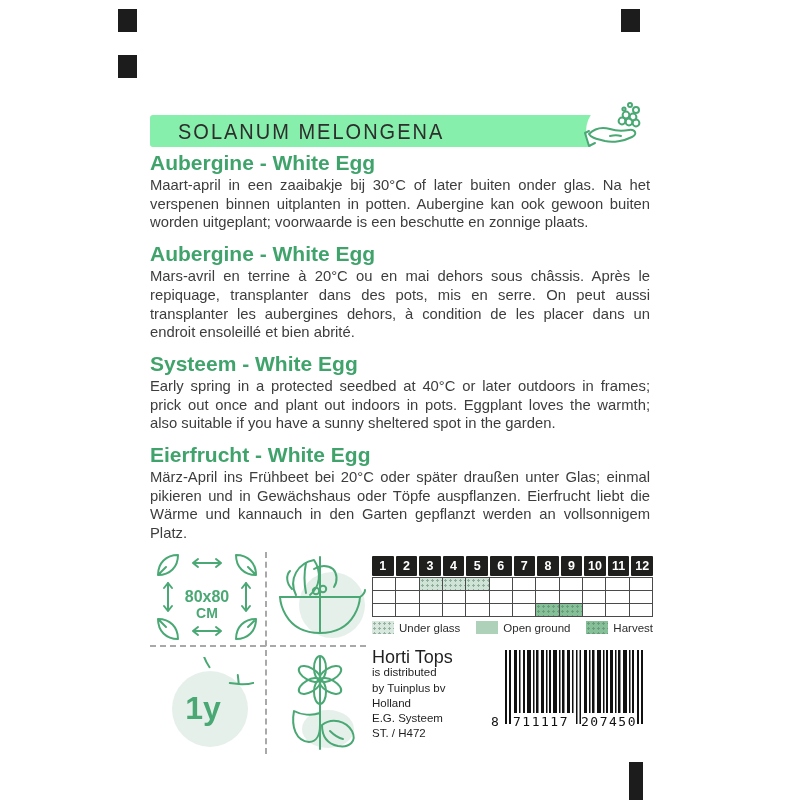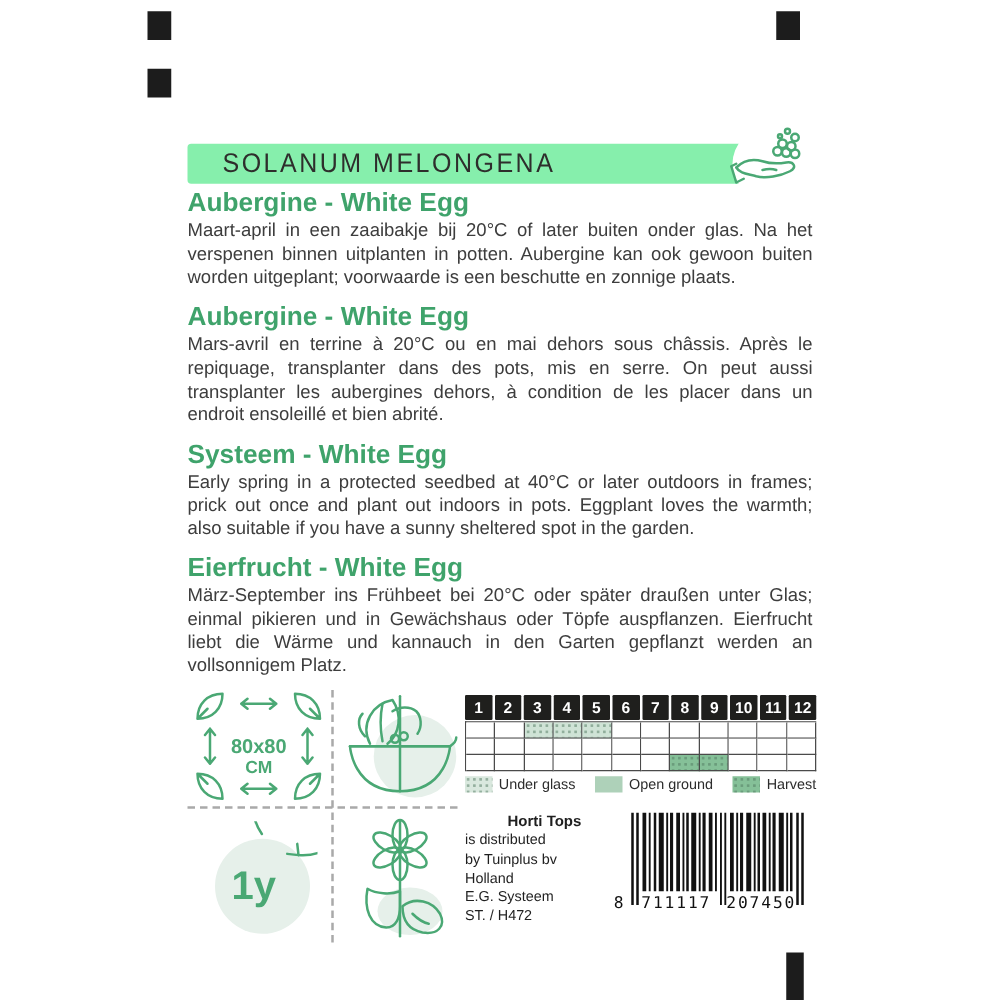--- a/index.html
+++ b/index.html
@@ -60,21 +60,21 @@
     justify-content:space-between;align-items:center;
   }
   .legend-item{display:flex;align-items:center;gap:5px;}
   .sw{width:22px;height:13px;display:inline-block;}
   .sw-ug{background-color:#d9e8de;}
   .sw-og{background-color:#aed1b9;}
   .sw-hv{background-color:#85c098;}
   .legend-item span.lbl{font-size:11.5px;color:#2c2c2c;}
   
   .dist{position:absolute;left:372px;top:650px;width:115px;font-size:11.5px;line-height:15.3px;color:#1f1f1f;}
-  .dist .name{font-weight:bold;font-size:12px;margin-left:34px;}
+  .dist .name{font-weight:normal;font-size:18px;}
   .barcode{position:absolute;left:489px;top:650px;width:164px;height:80px;}
   .bc-digit{font-family:"DejaVu Sans Mono",monospace;font-size:13px;fill:#111;letter-spacing:1.5px;}
 </style>
 </head>
 <body>
 
 <div class="mark" style="left:118px;top:9px;width:19px;height:23px;"></div>
 <div class="mark" style="left:118px;top:55px;width:19px;height:23px;"></div>
 <div class="mark" style="left:621px;top:9px;width:19px;height:23px;"></div>
 <div class="mark" style="left:629px;top:762px;width:14px;height:38px;"></div>
@@ -93,33 +93,33 @@
   <circle class="g" cx="46" cy="22" r="3.4" fill="#fff"></circle>
   <circle class="g" cx="53" cy="23" r="3.4" fill="#fff"></circle>
   <path class="g" d="M6,34 C12,28 20,27 27,29 C33,31 40,31 46,30 C52,29 55,34 49,37 C41,41 30,43 22,41 C15,39 9,39 6,34 Z"></path>
   <path class="g" d="M6,31 L2,33 L6,46 L12,43"></path>
   <path class="g" d="M27,36 C31,35 35,35 38,36"></path>
 </svg>
 
 <div class="sections">
   <div class="section">
     <h3>Aubergine - White Egg</h3>
-    <p>Maart-april in een zaaibakje bij 20°C of later buiten onder glas. Na het verspenen binnen uitplanten in potten. Aubergine kan ook gewoon buiten worden uitgeplant; voorwaarde is een beschutte en zonnige plaats.</p>
+    <p>Maart-april in een zaaibakje bij 30°C of later buiten onder glas. Na het verspenen binnen uitplanten in potten. Aubergine kan ook gewoon buiten worden uitgeplant; voorwaarde is een beschutte en zonnige plaats.</p>
   </div>
   <div class="section">
     <h3>Aubergine - White Egg</h3>
     <p>Mars-avril en terrine à 20°C ou en mai dehors sous châssis. Après le repiquage, transplanter dans des pots, mis en serre. On peut aussi transplanter les aubergines dehors, à condition de les placer dans un endroit ensoleillé et bien abrité.</p>
   </div>
   <div class="section">
     <h3>Systeem - White Egg</h3>
     <p>Early spring in a protected seedbed at 40°C or later outdoors in frames; prick out once and plant out indoors in pots. Eggplant loves the warmth; also suitable if you have a sunny sheltered spot in the garden.</p>
   </div>
   <div class="section">
     <h3>Eierfrucht - White Egg</h3>
-    <p>März-September ins Frühbeet bei 20°C oder später draußen unter Glas; einmal pikieren und in Gewächshaus oder Töpfe auspflanzen. Eierfrucht liebt die Wärme und kannauch in den Garten gepflanzt werden an vollsonnigem Platz.</p>
+    <p>März-April ins Frühbeet bei 20°C oder später draußen unter Glas; einmal pikieren und in Gewächshaus oder Töpfe auspflanzen. Eierfrucht liebt die Wärme und kannauch in den Garten gepflanzt werden an vollsonnigem Platz.</p>
   </div>
 </div>
 
 <div class="sep-v"></div>
 <div class="sep-h"></div>
 
 <svg class="ic" style="left:152px;top:549px;width:110px;height:96px;" viewBox="0 0 110 96">
   <g class="g">
     <path d="M6,26 C6,14 14,6 26,6 C26,18 18,26 6,26 Z M6,26 L14,18"></path>
     <path d="M104,26 C104,14 96,6 84,6 C84,18 92,26 104,26 Z M104,26 L96,18"></path>

